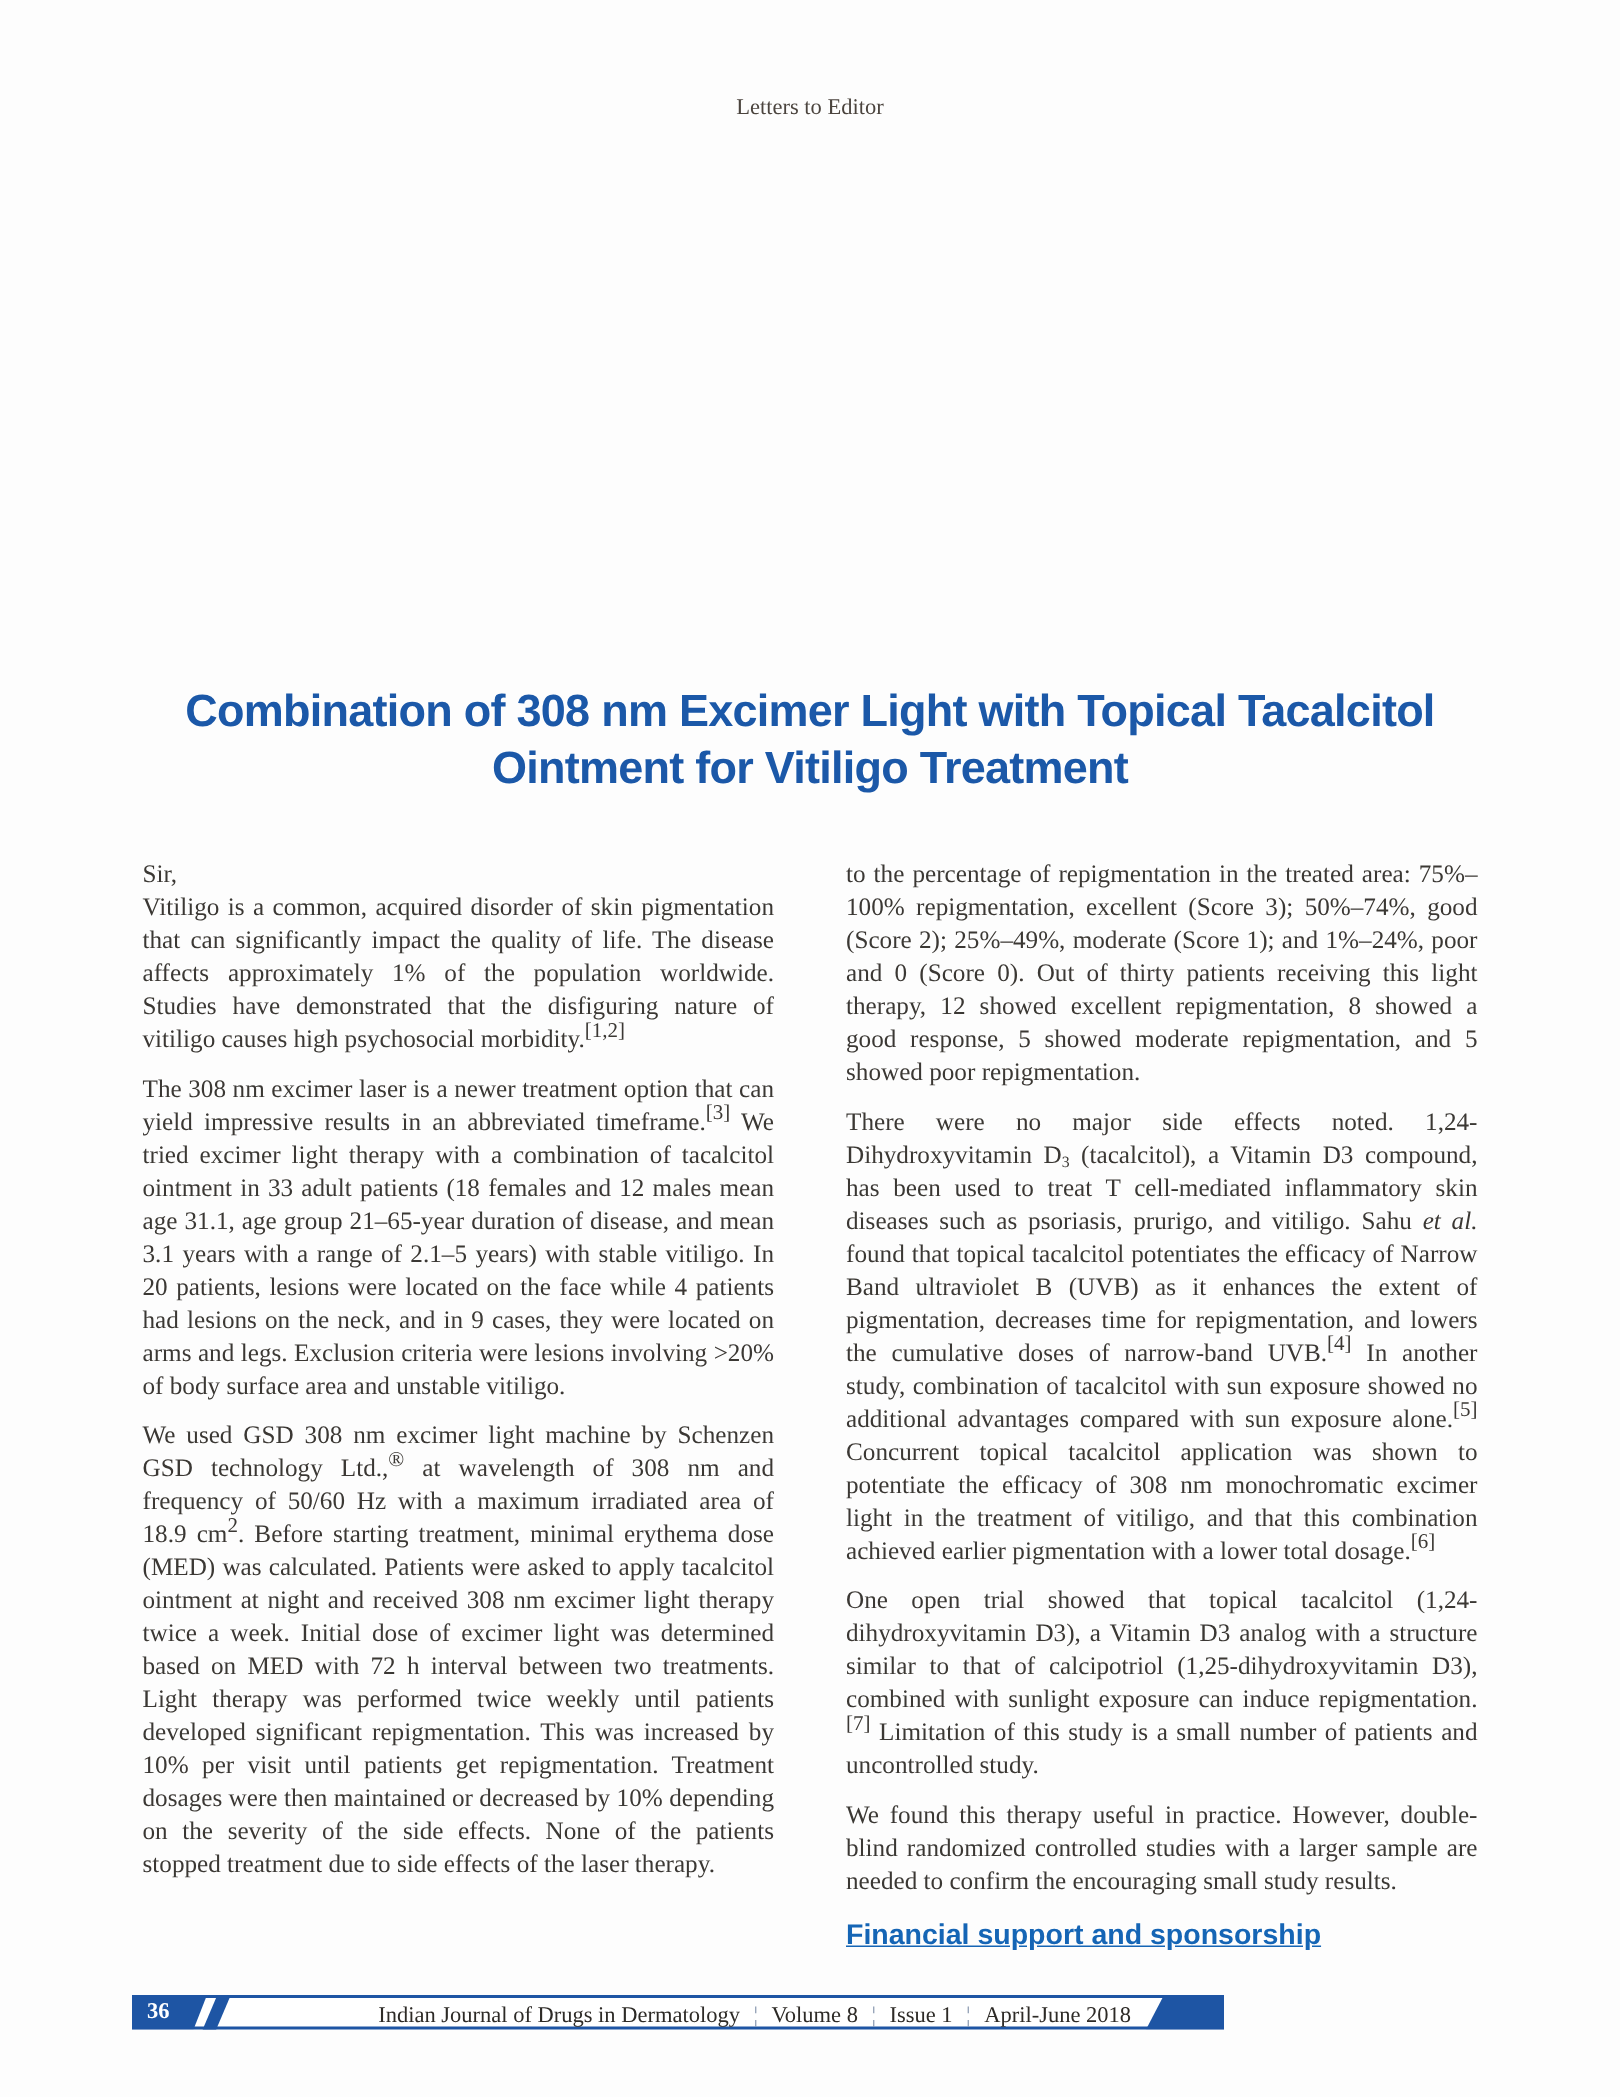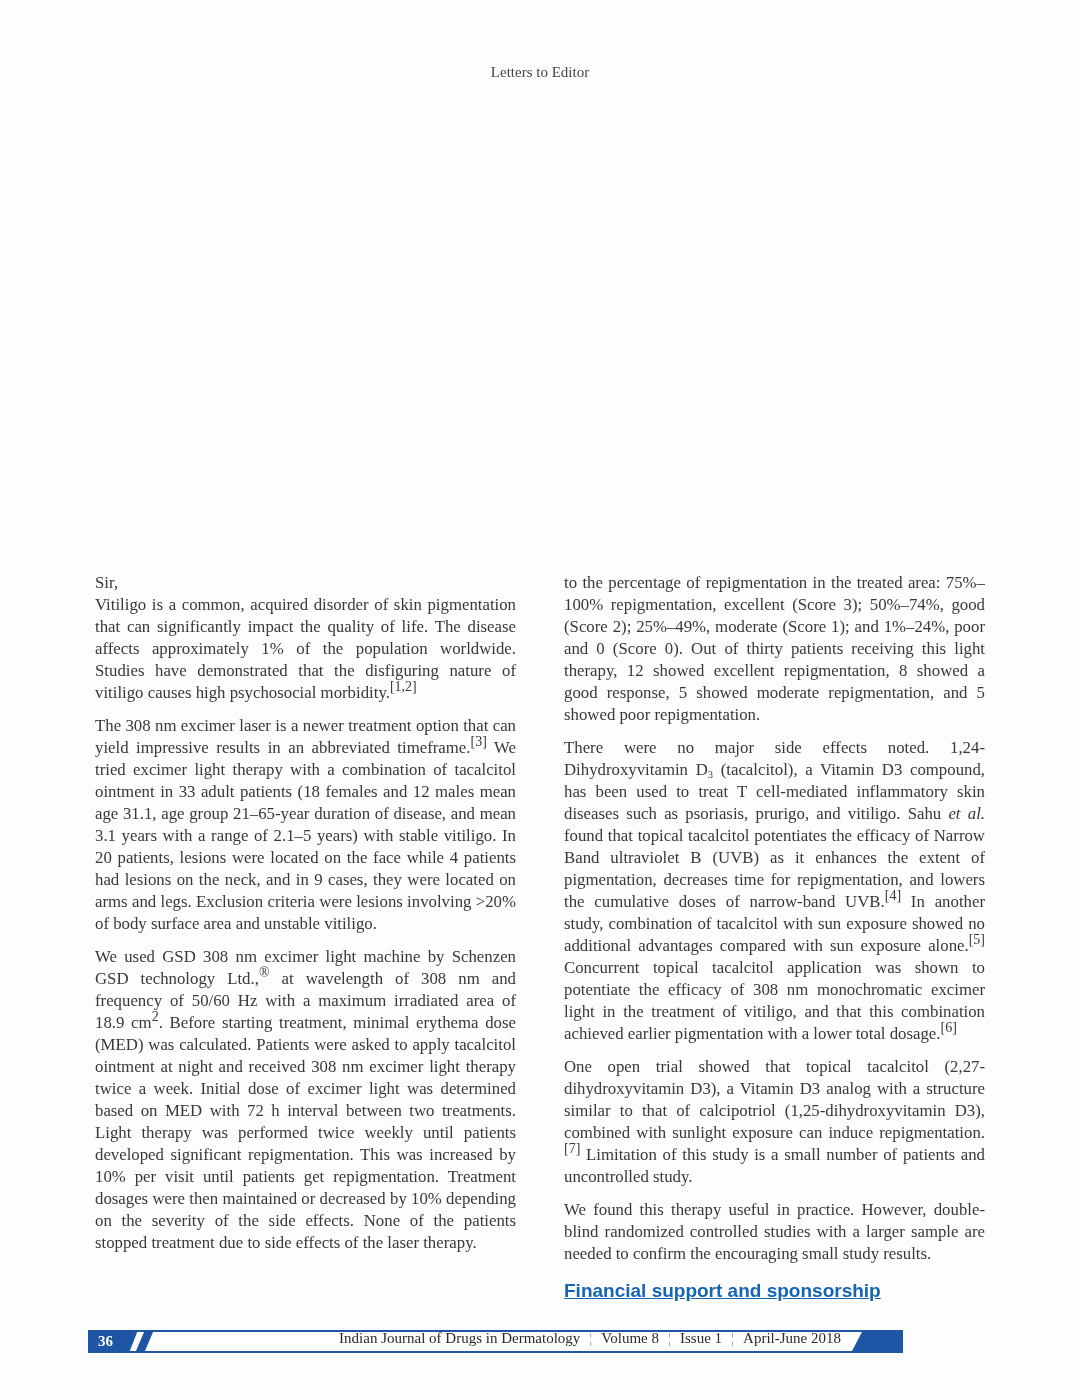--- a/index.html
+++ b/index.html
@@ -69,21 +69,21 @@
     line-height: 22px;
     color: var(--heading-blue, #1565b5);
     text-align: left;
     text-decoration: underline;
   }
   .nil { margin: 0; }
   
   .footer {
     position: absolute;
     left: 88px; top: 1330px;
-    width: 815px; height: 23px;
+    width: 728px; height: 23px;
   }
   .footer-strip {
     position: absolute; inset: 0;
     background: #ffffff;
     border-top: 2px solid var(--footer-blue, #1e55a4);
     border-bottom: 2px solid var(--footer-blue, #1e55a4);
   }
   .footer-num {
     position: absolute; left: 0; top: 0;
     width: 50px; height: 100%;
@@ -97,21 +97,21 @@
   }
   .footer-slash {
     position: absolute; left: 52px; top: 0;
     width: 9px; height: 100%;
     background: var(--footer-blue, #1e55a4);
     transform: skewX(-23deg);
   }
   .footer-text {
     position: absolute; right: 62px; top: 0;
     height: 100%;
-    display: flex; align-items: flex-start;
+    display: flex; align-items: flex-end;
     font-size: 15px;
     color: #2d2a26;
     white-space: nowrap;
   }
   .footer-text .sep {
     color: #8595ad;
     padding: 0 9px;
   }
   .footer-cap {
     position: absolute; right: 0; top: 0;
@@ -120,34 +120,38 @@
     clip-path: polygon(12px 0, 100% 0, 100% 100%, 0 100%);
   }
 </style>
 </head>
 <body>
 
 <div class="page">
 
   <div class="running-head">Letters to Editor</div>
 
+  <h1 class="title">
+    <div>Combination of 308 nm Excimer Light with Topical Tacalcitol</div>
+    <div>Ointment for Vitiligo Treatment</div>
+  </h1>
 
   <div class="columns">
 
     <div class="col">
       <div class="salutation">Sir,</div>
       <p class="flush"><span>Vitiligo is a common, acquired disorder of skin pigmentation that can significantly impact the quality of life. The disease affects approximately 1% of the population worldwide. Studies have demonstrated that the disfiguring nature of vitiligo causes high psychosocial morbidity.</span><sup>[1,2]</sup></p>
       <p><span>The 308 nm excimer laser is a newer treatment option that can yield impressive results in an abbreviated timeframe.</span><sup>[3]</sup><span> We tried excimer light therapy with a combination of tacalcitol ointment in 33 adult patients (18 females and 12 males mean age 31.1, age group 21–65-year duration of disease, and mean 3.1 years with a range of 2.1–5 years) with stable vitiligo. In 20 patients, lesions were located on the face while 4 patients had lesions on the neck, and in 9 cases, they were located on arms and legs. Exclusion criteria were lesions involving &gt;20% of body surface area and unstable vitiligo.</span></p>
       <p><span>We used GSD 308 nm excimer light machine by Schenzen GSD technology Ltd.,</span><sup>®</sup><span> at wavelength of 308 nm and frequency of 50/60 Hz with a maximum irradiated area of 18.9 cm</span><sup>2</sup><span>. Before starting treatment, minimal erythema dose (MED) was calculated. Patients were asked to apply tacalcitol ointment at night and received 308 nm excimer light therapy twice a week. Initial dose of excimer light was determined based on MED with 72 h interval between two treatments. Light therapy was performed twice weekly until patients developed significant repigmentation. This was increased by 10% per visit until patients get repigmentation. Treatment dosages were then maintained or decreased by 10% depending on the severity of the side effects. None of the patients stopped treatment due to side effects of the laser therapy.</span></p>
     </div>
 
     <div class="col">
       <p class="flush"><span>to the percentage of repigmentation in the treated area: 75%–100% repigmentation, excellent (Score 3); 50%–74%, good (Score 2); 25%–49%, moderate (Score 1); and 1%–24%, poor and 0 (Score 0). Out of thirty patients receiving this light therapy, 12 showed excellent repigmentation, 8 showed a good response, 5 showed moderate repigmentation, and 5 showed poor repigmentation.</span></p>
       <p><span>There were no major side effects noted. 1,24-Dihydroxyvitamin D</span><sub>3</sub><span> (tacalcitol), a Vitamin D3 compound, has been used to treat T cell-mediated inflammatory skin diseases such as psoriasis, prurigo, and vitiligo. Sahu </span><i>et al.</i><span> found that topical tacalcitol potentiates the efficacy of Narrow Band ultraviolet B (UVB) as it enhances the extent of pigmentation, decreases time for repigmentation, and lowers the cumulative doses of narrow-band UVB.</span><sup>[4]</sup><span> In another study, combination of tacalcitol with sun exposure showed no additional advantages compared with sun exposure alone.</span><sup>[5]</sup><span> Concurrent topical tacalcitol application was shown to potentiate the efficacy of 308 nm monochromatic excimer light in the treatment of vitiligo, and that this combination achieved earlier pigmentation with a lower total dosage.</span><sup>[6]</sup></p>
-      <p><span>One open trial showed that topical tacalcitol (2,27-dihydroxyvitamin D3), a Vitamin D3 analog with a structure similar to that of calcipotriol (1,25-dihydroxyvitamin D3), combined with sunlight exposure can induce repigmentation.</span><sup>[7]</sup><span> Limitation of this study is a small number of patients and uncontrolled study.</span></p>
+      <p><span>One open trial showed that topical tacalcitol (1,24-dihydroxyvitamin D3), a Vitamin D3 analog with a structure similar to that of calcipotriol (1,25-dihydroxyvitamin D3), combined with sunlight exposure can induce repigmentation.</span><sup>[7]</sup><span> Limitation of this study is a small number of patients and uncontrolled study.</span></p>
       <p><span>We found this therapy useful in practice. However, double-blind randomized controlled studies with a larger sample are needed to confirm the encouraging small study results.</span></p>
       <h2 class="subheading">Financial support and sponsorship</h2>
     </div>
 
   </div>
 
   <div class="footer">
     <div class="footer-strip"></div>
     <div class="footer-num">
       <span>36</span>

